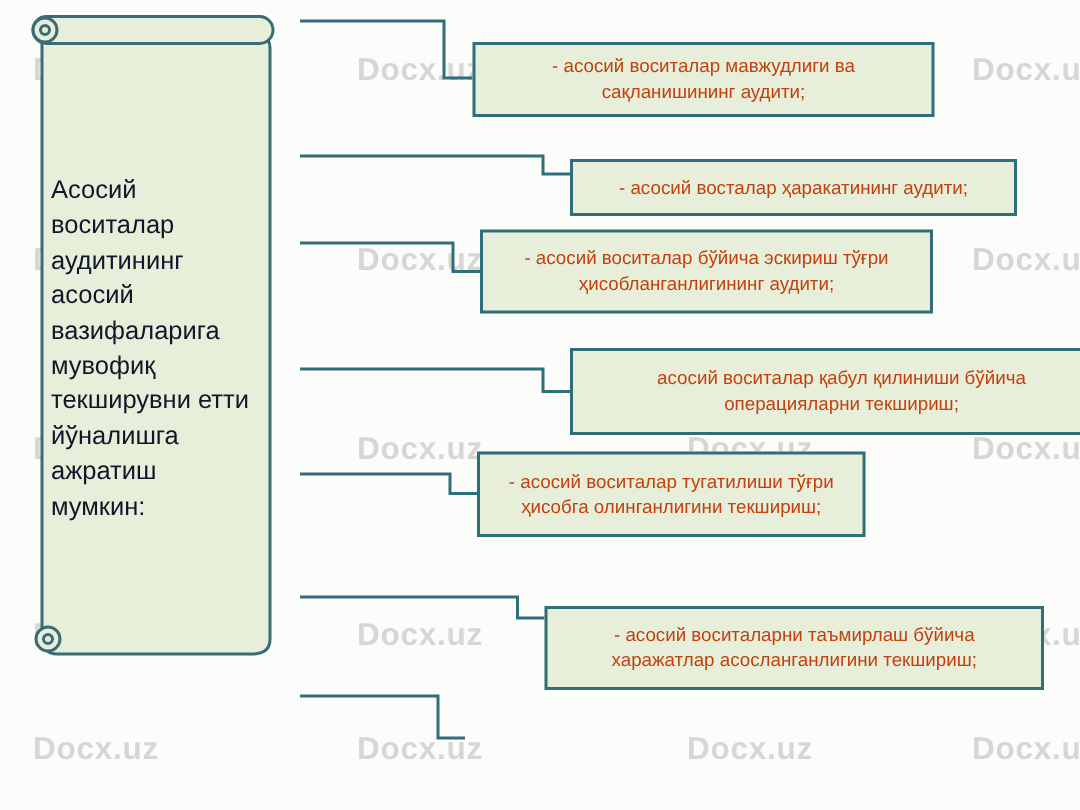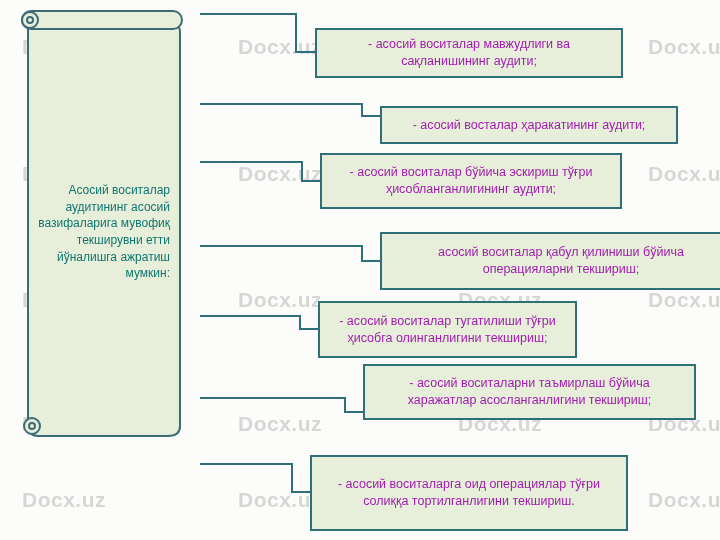--- a/index.html
+++ b/index.html
@@ -28,36 +28,36 @@
     position:absolute;
     left:16px;top:8px;
     width:172px;height:440px;
   }
   .scroll-wrap svg{position:absolute;left:0;top:0;}
   .scroll-text{
     position:absolute;
     left:14px;top:24px;
     width:144px;height:400px;
     display:flex;align-items:center;justify-content:center;
-    text-align:right;
-    font-size:12px;
+    text-align:left;
+    font-size:17px;
     line-height:1.38;
-    color:#0f766e;
+    color:#0f172a;
     font-weight:400;
     padding:0 4px;
     box-sizing:border-box;
   }
   .box{
     position:absolute;
     box-sizing:border-box;
     background:#e7efda;
     border:2px solid #2f6f7a;
     display:flex;align-items:center;justify-content:center;
     text-align:center;
-    color:#a21caf;
+    color:#c2410c;
     font-size:12.5px;
     line-height:1.35;
     padding:3px 10px;
   }
   .connectors{
     position:absolute;left:0;top:0;
     pointer-events:none;
   }
 </style>
 </head>
@@ -115,17 +115,16 @@
   <div class="box" style="left:315px;top:28px;width:308px;height:50px">- асосий воситалар мавжудлиги ва сақланишининг аудити;</div>
 
   <div class="box" style="left:380px;top:106px;width:298px;height:38px">- асосий восталар ҳаракатининг аудити;</div>
 
   <div class="box" style="left:320px;top:153px;width:302px;height:56px">- асосий воситалар бўйича эскириш тўғри ҳисобланганлигининг аудити;</div>
 
   <div class="box" style="left:380px;top:232px;width:362px;height:58px">асосий воситалар қабул қилиниши бўйича операцияларни текшириш;</div>
 
   <div class="box" style="left:318px;top:301px;width:259px;height:57px">- асосий воситалар тугатилиши тўғри ҳисобга олинганлигини текшириш;</div>
 
-  <div class="box" style="left:363px;top:364px;width:333px;height:56px">- асосий воситаларни таъмирлаш бўйича харажатлар асосланганлигини текшириш;</div>
+  <div class="box" style="left:363px;top:404px;width:333px;height:56px">- асосий воситаларни таъмирлаш бўйича харажатлар асосланганлигини текшириш;</div>
 
-  <div class="box" style="left:310px;top:455px;width:318px;height:76px">- асосий воситаларга оид операциялар тўғри солиққа тортилганлигини текшириш.</div>
 
 </div>
 
 </body></html>

